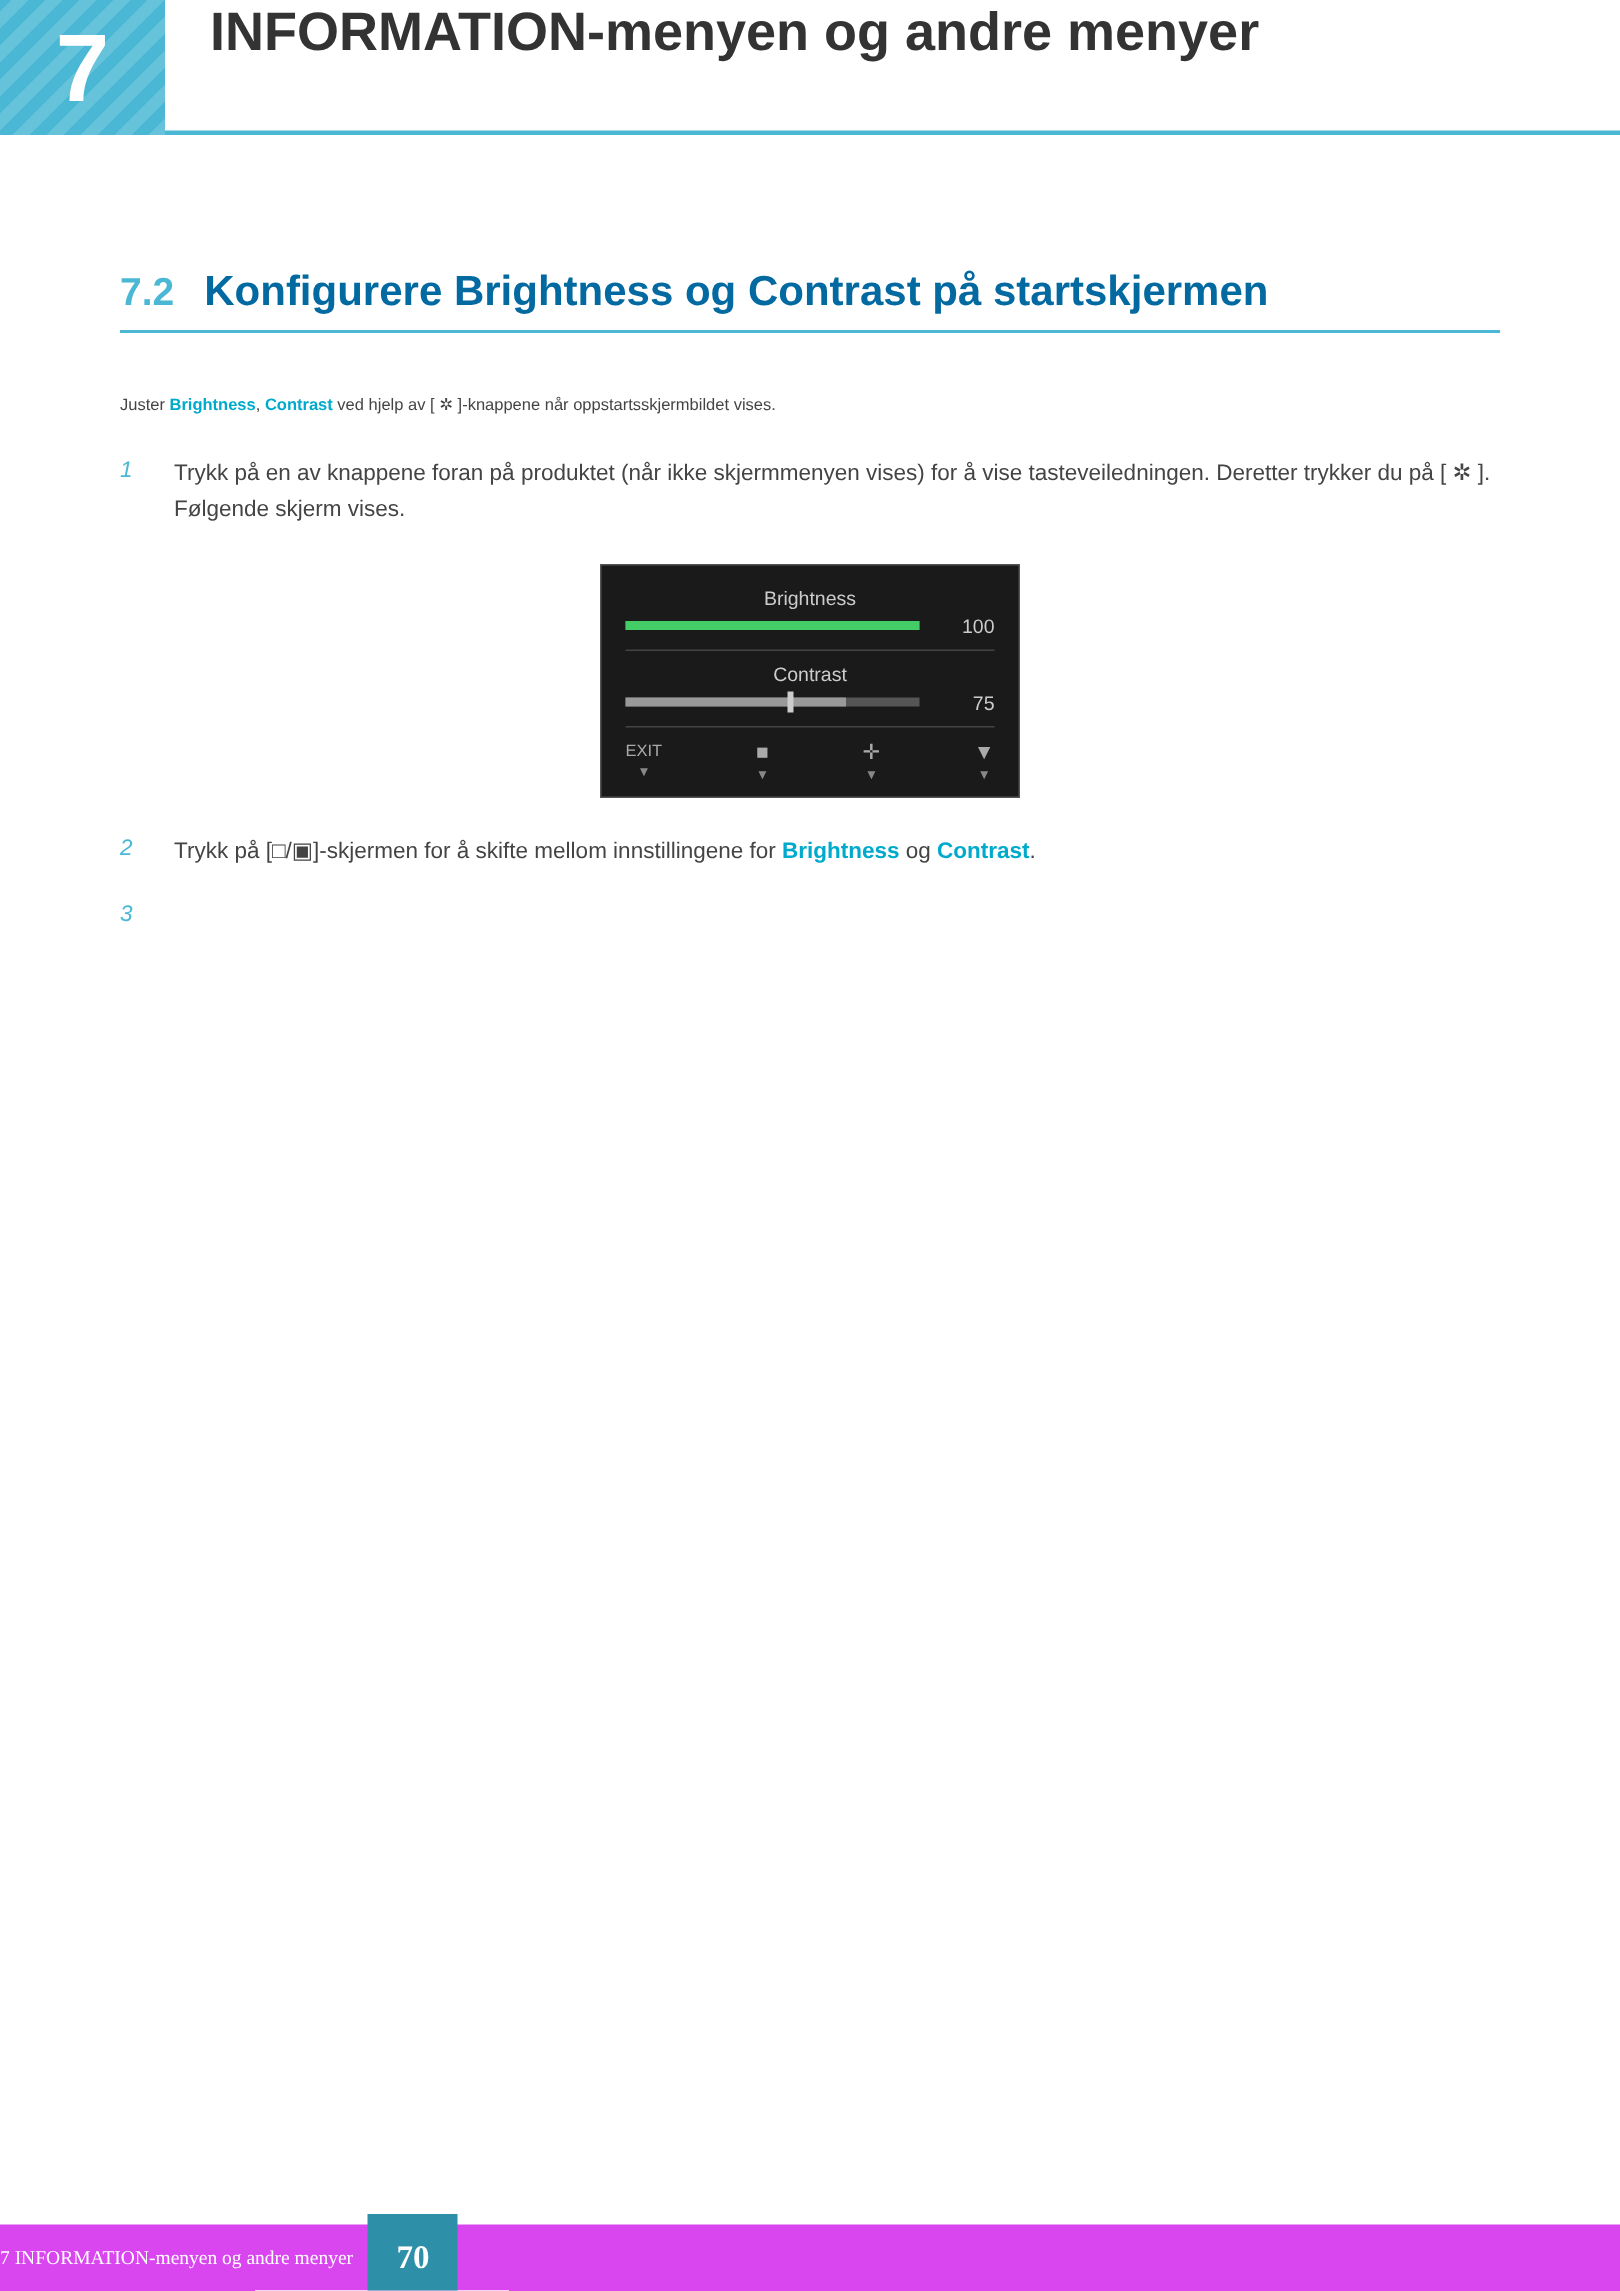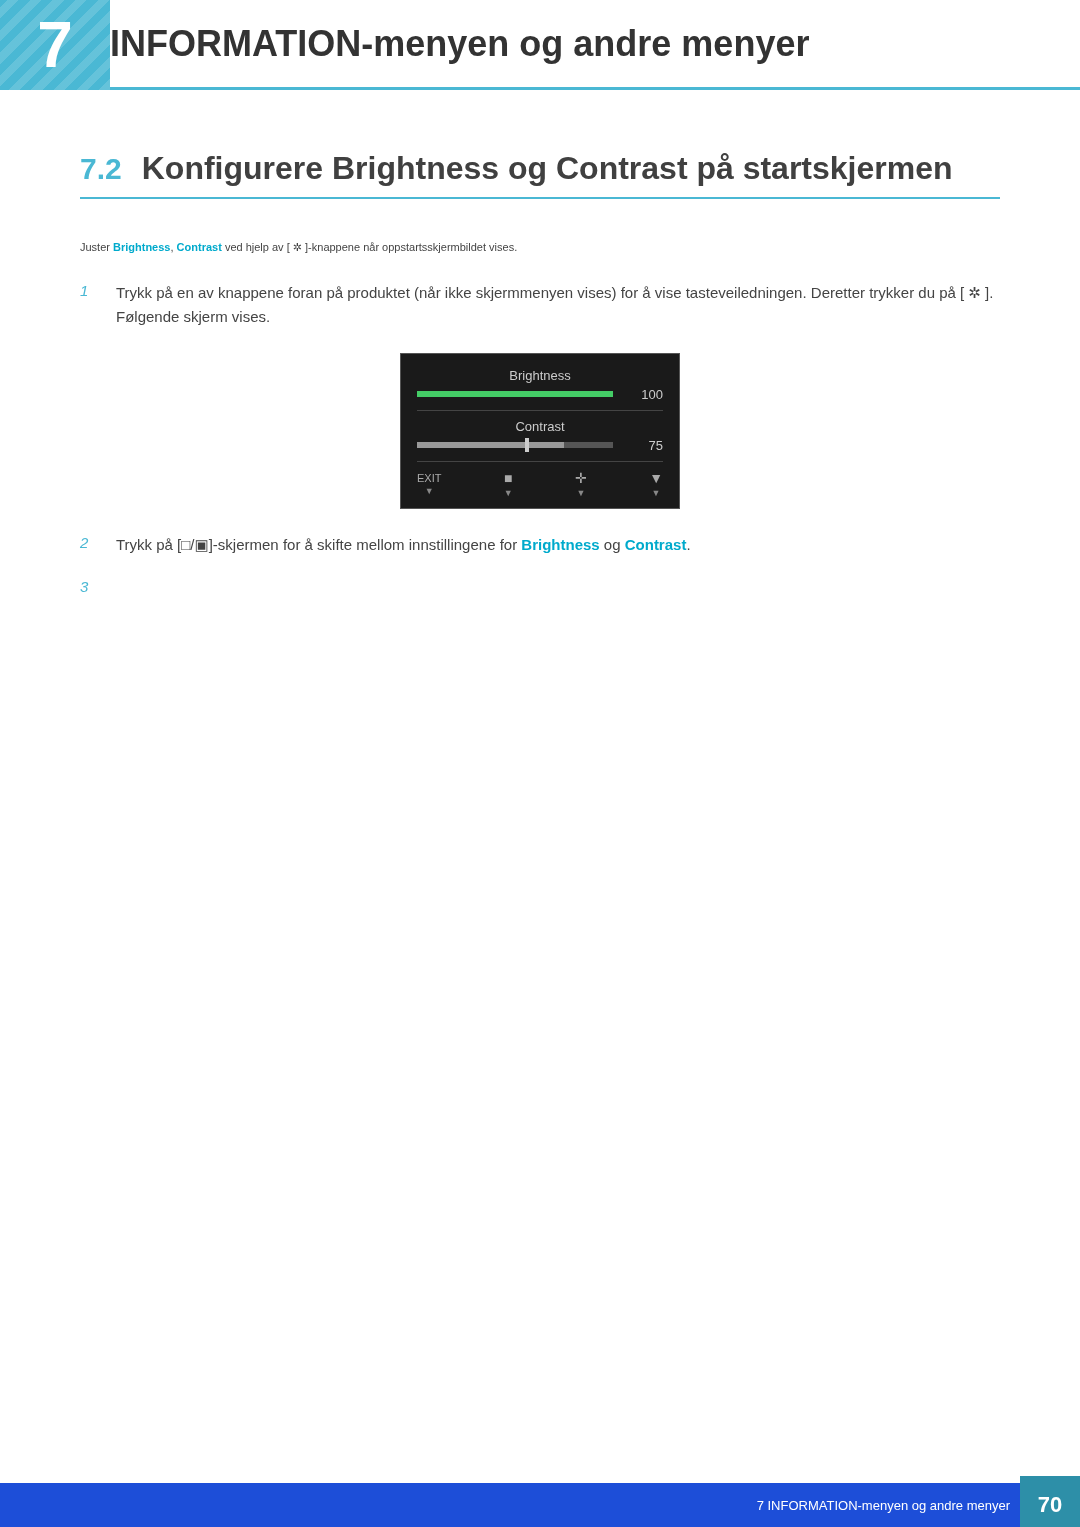--- a/index.html
+++ b/index.html
@@ -48,21 +48,22 @@
     .chapter-number {
       font-size: 64px;
       font-weight: bold;
       color: #ffffff;
       position: relative;
       z-index: 1;
     }
 
     .chapter-title-block {
       display: flex;
-      align-items: center;
+      align-items: flex-start;
+      padding-left: 30px;
       border-bottom: 3px solid #4ab8d4;
       flex: 1;
     }
 
     .chapter-title {
       font-size: 36px;
       font-weight: bold;
       color: #333333;
     }
 
@@ -75,29 +76,30 @@
     .section-heading {
       display: flex;
       align-items: baseline;
       gap: 20px;
       margin-bottom: 40px;
       border-bottom: 2px solid #4ab8d4;
       padding-bottom: 10px;
     }
 
     .section-number {
-      font-size: 30px;
+      font-size: 26px;
       font-weight: bold;
       color: #4ab8d4;
     }
 
     .section-title {
-      font-size: 32px;
-      font-weight: bold;
-      color: #404040;
+      font-size: 28px;
+      font-weight: bold;
+      color: #0369a1;
+      margin-top: 28px;
     }
 
     
     .intro-text {
       font-size: 11px;
       color: #444;
       margin-bottom: 24px;
       line-height: 1.6;
     }
 
@@ -231,25 +233,25 @@
       color: #888888;
     }
 
     
     .page-footer {
       position: absolute;
       bottom: 0;
       left: 0;
       right: 0;
       height: 44px;
-      background: #1d4ed8;
-      display: flex;
-      align-items: center;
-      justify-content: flex-end;
+      background: #d946ef;
+      display: flex;
+      align-items: center;
       padding-right: 0;
+      font-family: Liberation Serif, serif;
     }
 
     .footer-text {
       font-size: 13px;
       color: #ffffff;
       padding-right: 10px;
     }
 
     .footer-page-box {
       background: #2d8fa8;

